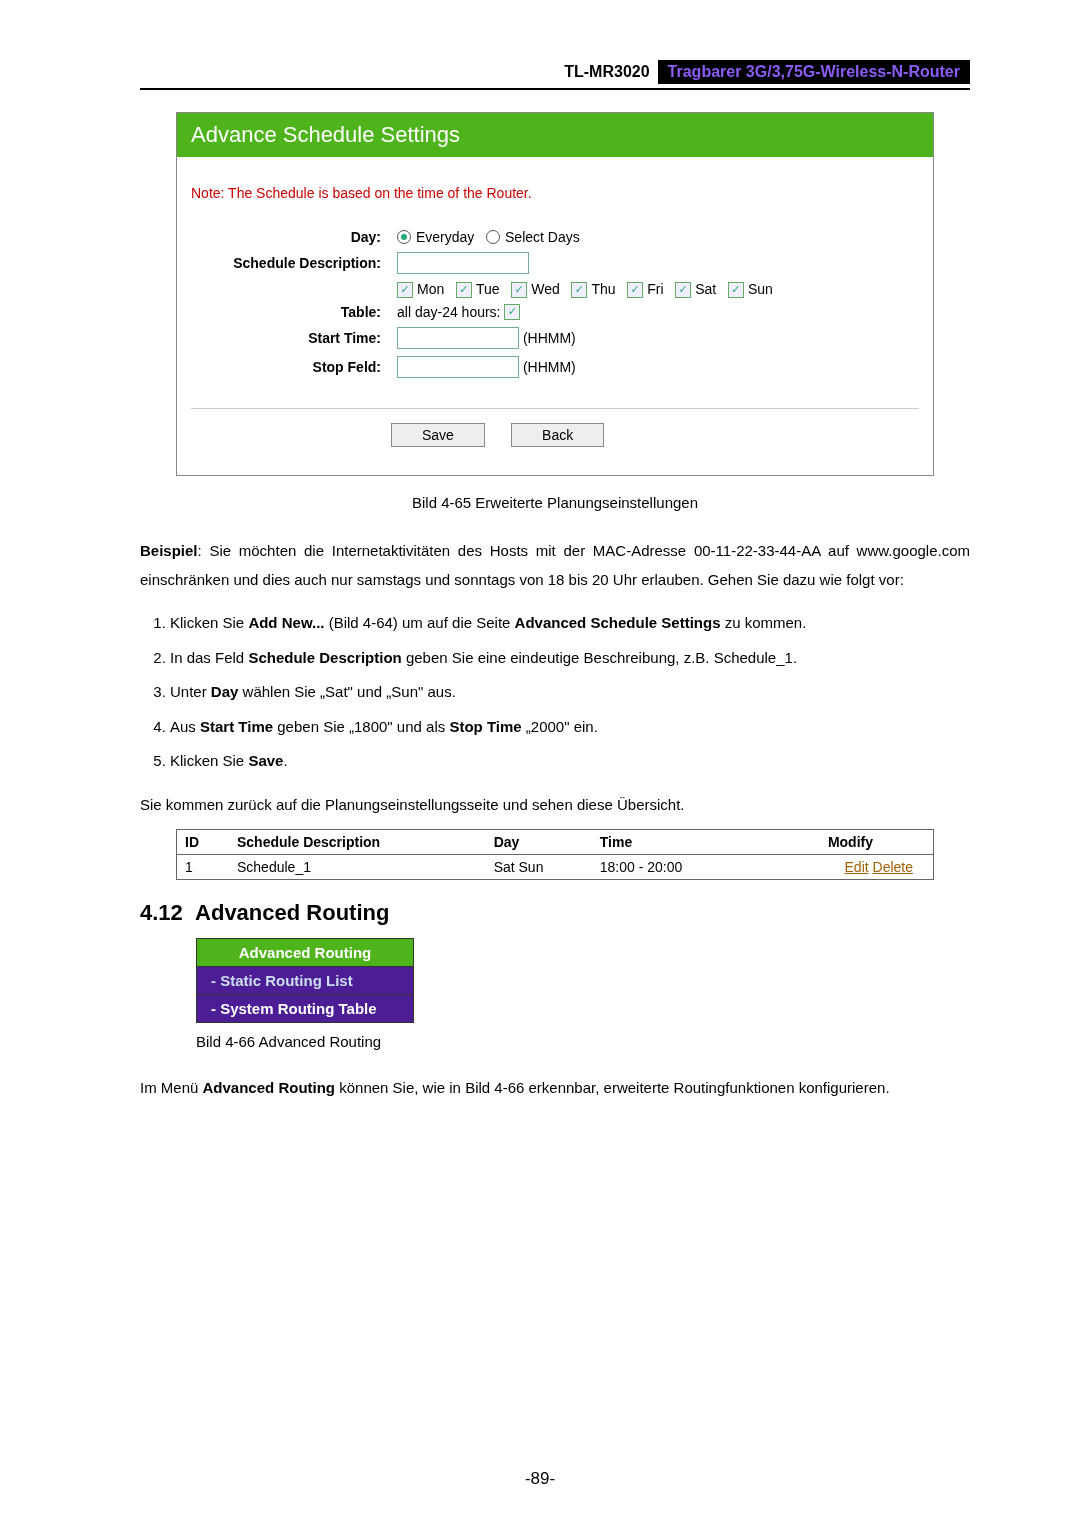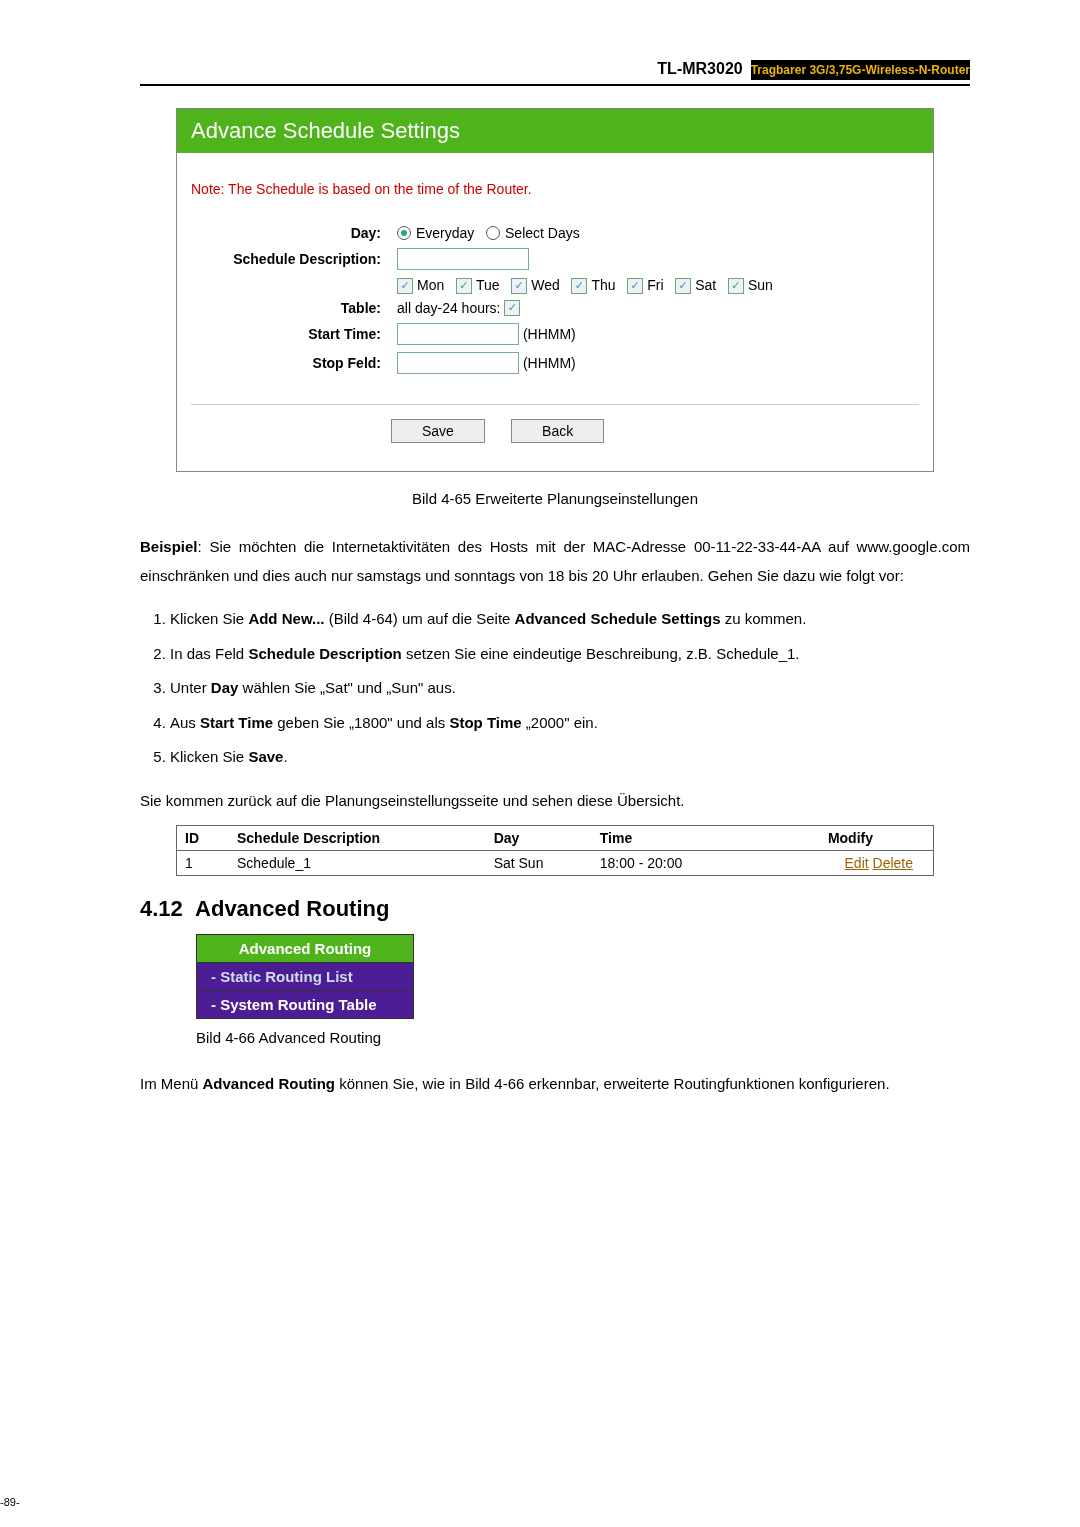--- a/index.html
+++ b/index.html
@@ -1,19 +1,19 @@
 <!DOCTYPE html>
 <html><head>
 <meta charset="utf-8">
 <style>
 body{margin:0;background:#fff;font-family:Arial,sans-serif;font-size:15px;color:#000}
 .page{width:1080px;height:1527px;margin:0 auto;padding:60px 110px 40px 140px;box-sizing:border-box;position:relative}
 .topbar{border-bottom:2px solid #000;padding-bottom:4px;text-align:right;margin-bottom:22px}
 .topbar .model{font-weight:bold;font-size:16px;padding:3px 8px}
-.topbar .sub{display:inline-block;background:#000;color:#eab308;font-weight:bold;font-size:12px;padding:3px 0}
+.topbar .sub{display:inline-block;background:#000;color:#8b5cf6;font-weight:bold;font-size:16px;padding:3px 10px}
 .panel{border:1px solid #888;margin:0 36px 0 36px}
 .panel-head{background:#4fb31b;color:#fff;font-size:22px;padding:9px 14px}
 .panel-body{padding:10px 14px 14px 14px}
 .note{color:#c00;font-size:14px;margin:18px 0 28px 0}
 .formrow{display:flex;align-items:center;margin-bottom:7px;font-size:14px}
 .formrow .lab{width:190px;text-align:right;font-weight:bold;padding-right:16px}
 .txtin{border:1px solid #7a9;height:20px;width:130px;background:#fff;display:inline-block}
 .chk{display:inline-block;width:14px;height:14px;border:1px solid #6a6;background:#eef;vertical-align:middle;margin-right:4px;text-align:center;font-size:11px;line-height:13px;color:#2a7}
 .chk.on::before{content:"\2713"}
 .radio{display:inline-block;width:12px;height:12px;border:1px solid #555;border-radius:50%;vertical-align:middle;margin-right:5px;position:relative}
@@ -30,21 +30,21 @@
 .tbl table{width:100%;border-collapse:collapse;font-size:14px}
 .tbl th{text-align:left;border-bottom:1px solid #666;padding:4px 8px;font-weight:bold}
 .tbl td{padding:4px 8px}
 .tbl a{color:#a16207;text-decoration:underline}
 .sect-h{font-size:22px;font-weight:bold;margin:10px 0 12px 0}
 .menu{border:1px solid #333;width:216px;margin-left:56px;font-size:15px}
 .menu .mhead{background:#4fb31b;color:#fff;font-weight:bold;text-align:center;padding:5px 0}
 .menu .mitem{background:#4c1d95;color:#cde;font-weight:bold;padding:5px 14px;border-top:1px solid #333}
 .menu .mitem.sel{color:#fff}
 .fig-cap{margin:10px 0 24px 56px;font-size:15px}
-.pgnum{position:absolute;bottom:19px;left:0;right:0;text-align:left;font-size:11px}
+.pgnum{position:absolute;bottom:38px;left:0;right:0;text-align:center;font-size:17px}
 </style>
 </head>
 <body>
 
 <div class="page">
 
   <div class="topbar">
     <span class="model">TL-MR3020</span><span class="sub">Tragbarer 3G/3,75G-Wireless-N-Router</span>
   </div>
 
@@ -103,21 +103,21 @@
   </div>
 
   <div class="caption">Bild 4-65 Erweiterte Planungseinstellungen</div>
 
   <p class="para">
     <b>Beispiel</b><span>: Sie möchten die Internetaktivitäten des Hosts mit der MAC-Adresse 00-11-22-33-44-AA auf www.google.com einschränken und dies auch nur samstags und sonntags von 18 bis 20 Uhr erlauben. Gehen Sie dazu wie folgt vor:</span>
   </p>
 
   <ol class="indent-list">
     <li><span>Klicken Sie </span><b>Add New...</b><span> (Bild 4-64) um auf die Seite </span><b>Advanced Schedule Settings</b><span> zu kommen.</span></li>
-    <li><span>In das Feld </span><b>Schedule Description</b><span> setzen Sie eine eindeutige Beschreibung, z.B. Schedule_1.</span></li>
+    <li><span>In das Feld </span><b>Schedule Description</b><span> geben Sie eine eindeutige Beschreibung, z.B. Schedule_1.</span></li>
     <li><span>Unter </span><b>Day</b><span> wählen Sie „Sat" und „Sun" aus.</span></li>
     <li><span>Aus </span><b>Start Time</b><span> geben Sie „1800" und als </span><b>Stop Time</b><span> „2000" ein.</span></li>
     <li><span>Klicken Sie </span><b>Save</b><span>.</span></li>
   </ol>
 
   <p class="para">Sie kommen zurück auf die Planungseinstellungsseite und sehen diese Übersicht.</p>
 
   <div class="tbl">
     <table>
       <tbody>

